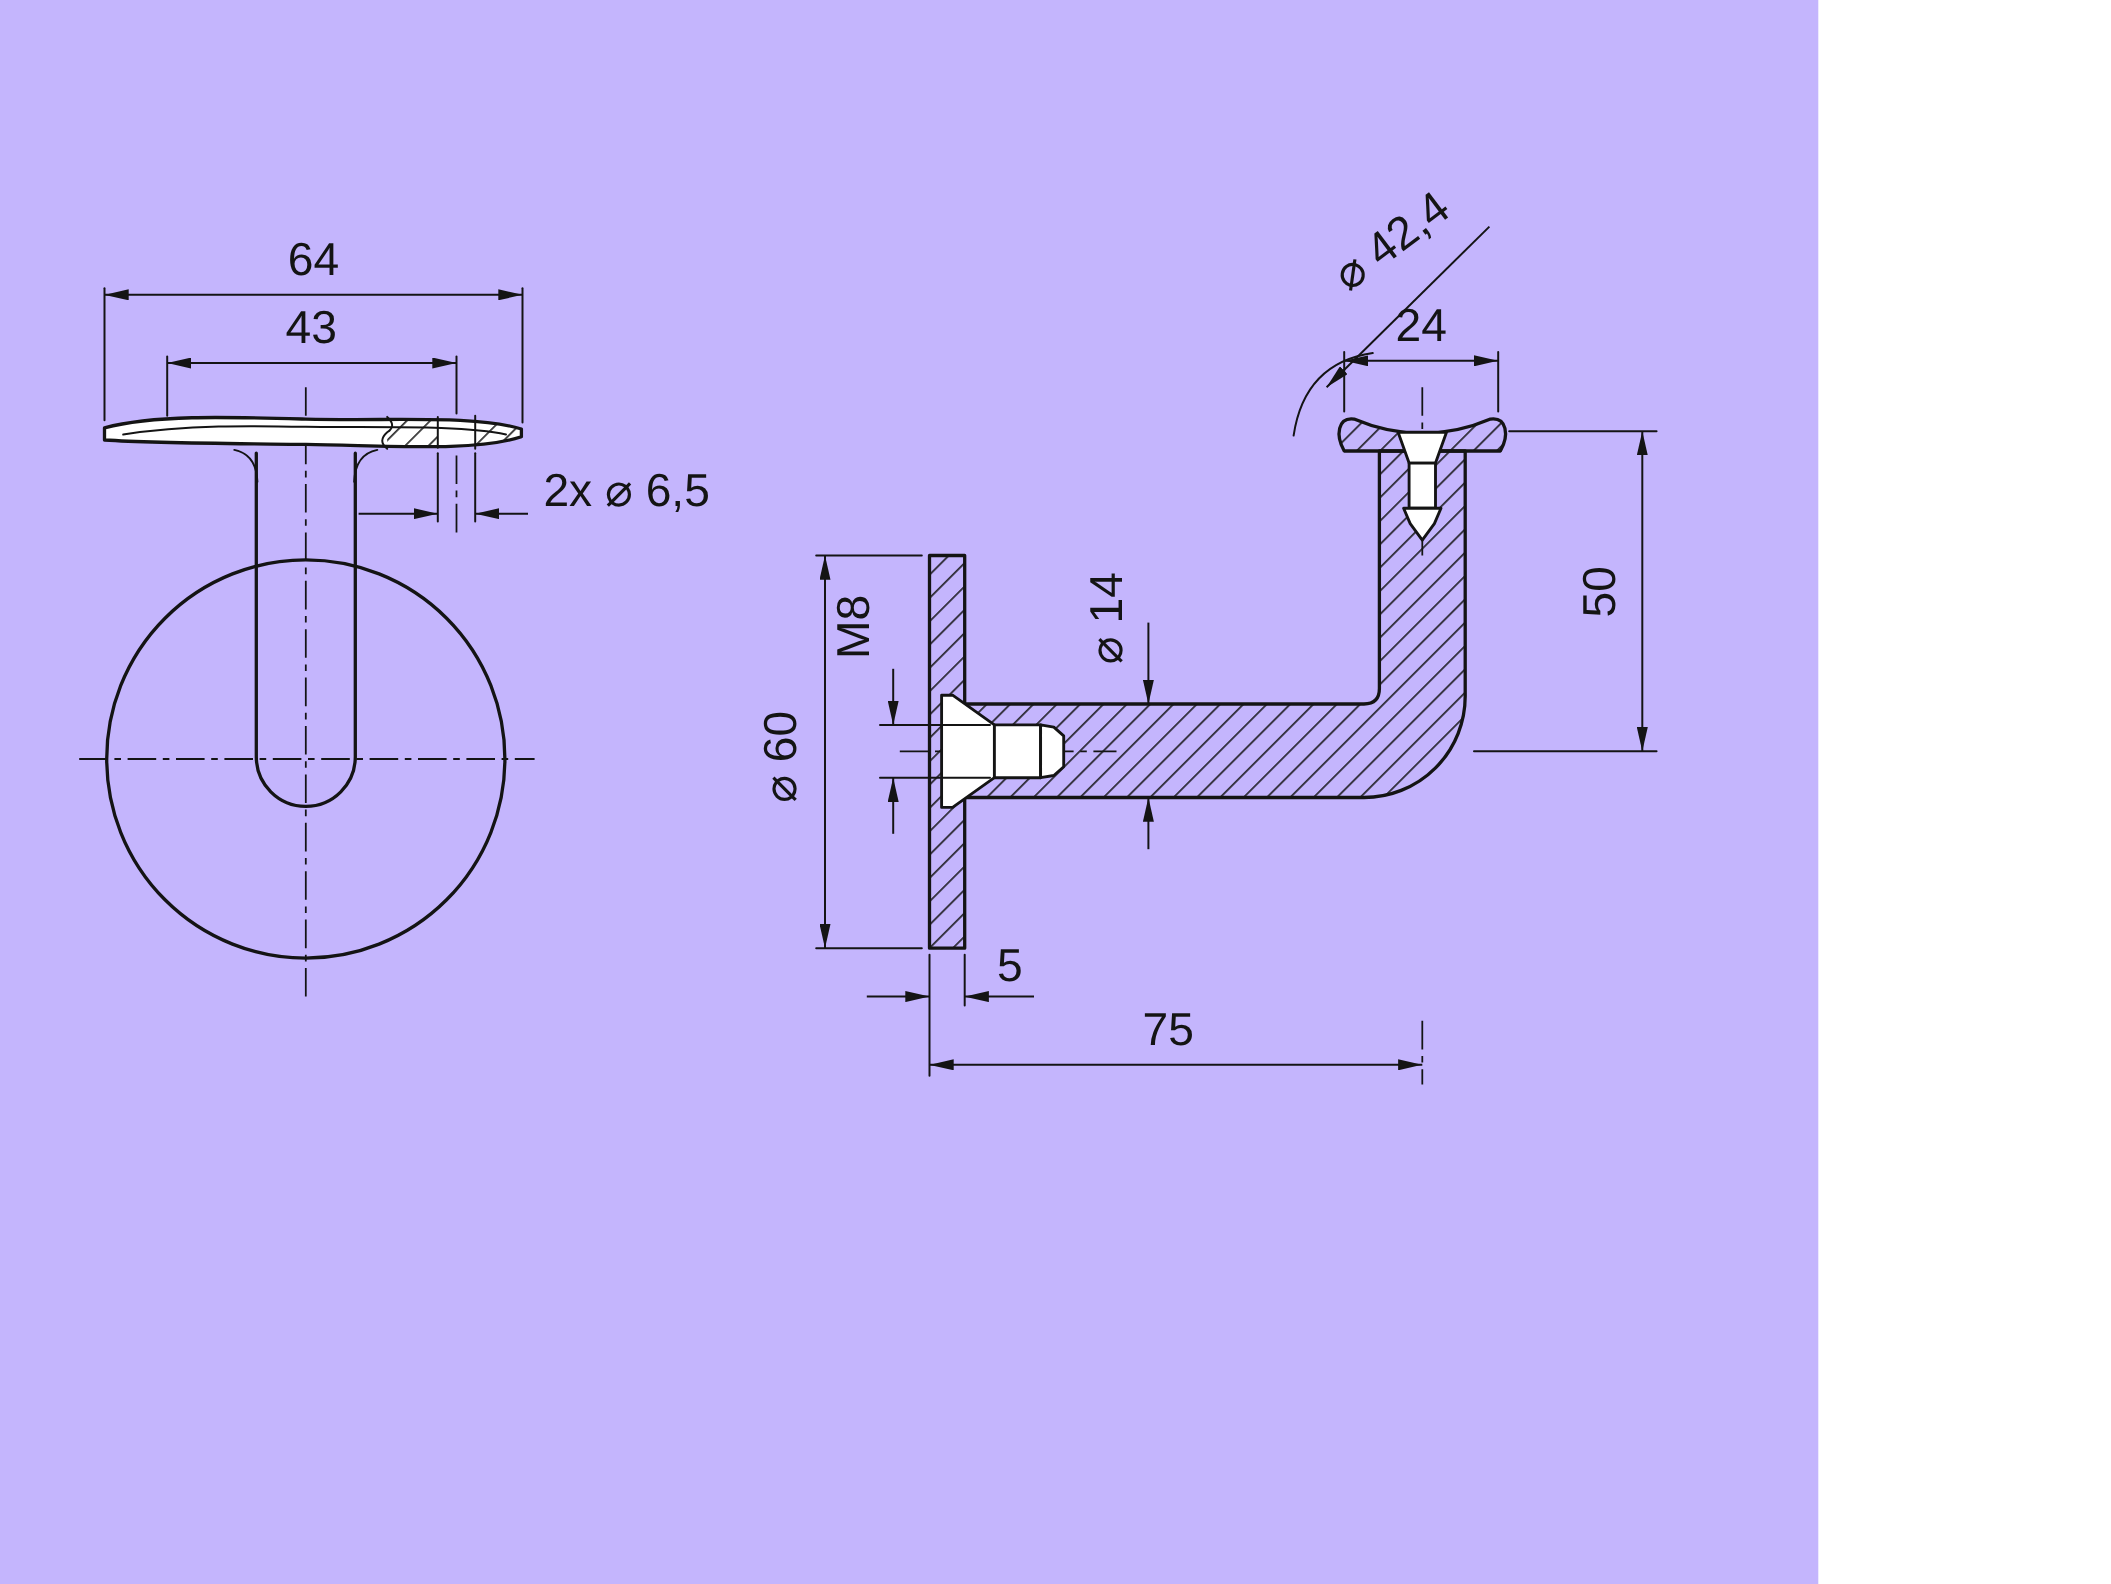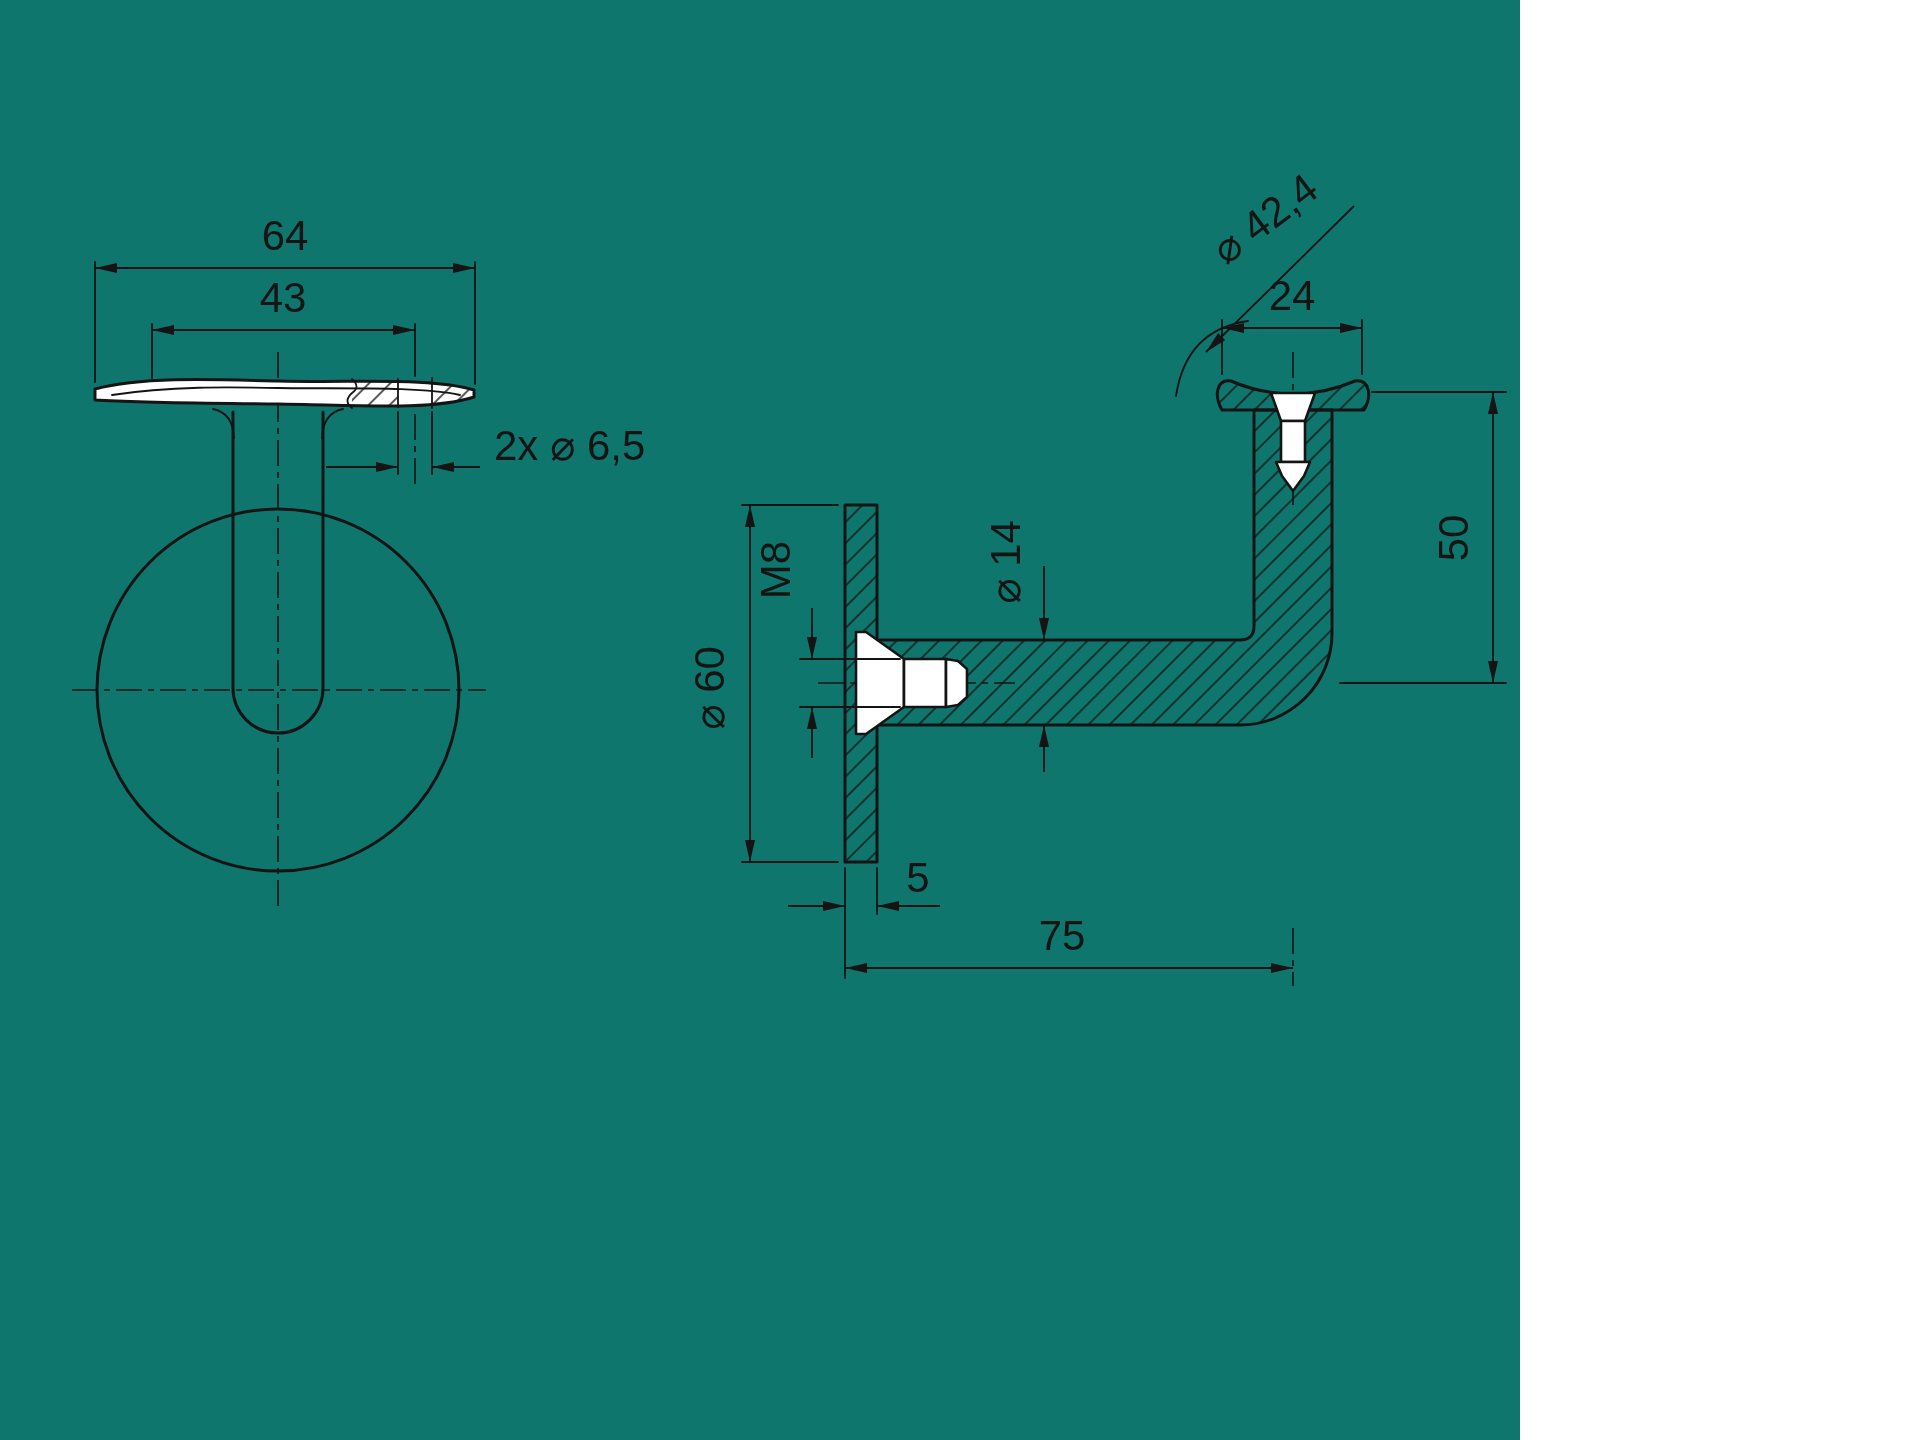--- a/index.html
+++ b/index.html
@@ -1,16 +1,16 @@
 <!DOCTYPE html>
 <html><head>
 <meta charset="utf-8">
 <style>
   html,body{margin:0;padding:0;background:#ffffff;}
-  .sheet{position:relative;width:1520px;height:1440px;background:#0f766e;overflow:hidden;}
+  .sheet{position:relative;width:1653px;height:1440px;background:#c4b5fd;overflow:hidden;}
   svg{position:absolute;inset:0;display:block;}
   .ol{fill:none;stroke:#141414;stroke-width:3;stroke-linejoin:round;stroke-linecap:round;}
   .olw{fill:#ffffff;stroke:#141414;stroke-width:3;stroke-linejoin:round;}
   .thin{fill:none;stroke:#141414;stroke-width:1.8;stroke-linecap:round;}
   .dim{fill:none;stroke:#141414;stroke-width:1.8;}
   .cl{fill:none;stroke:#141414;stroke-width:1.6;stroke-dasharray:26 6 6 6;}
   .hatchfill{fill:url(#hatch);stroke:#141414;stroke-width:3;stroke-linejoin:round;}
   .white{fill:#ffffff;stroke:#141414;stroke-width:2.6;stroke-linejoin:round;}
   .dimtext{font-family:"Liberation Sans","DejaVu Sans",sans-serif;font-size:42px;fill:#141414;}
 </style>

